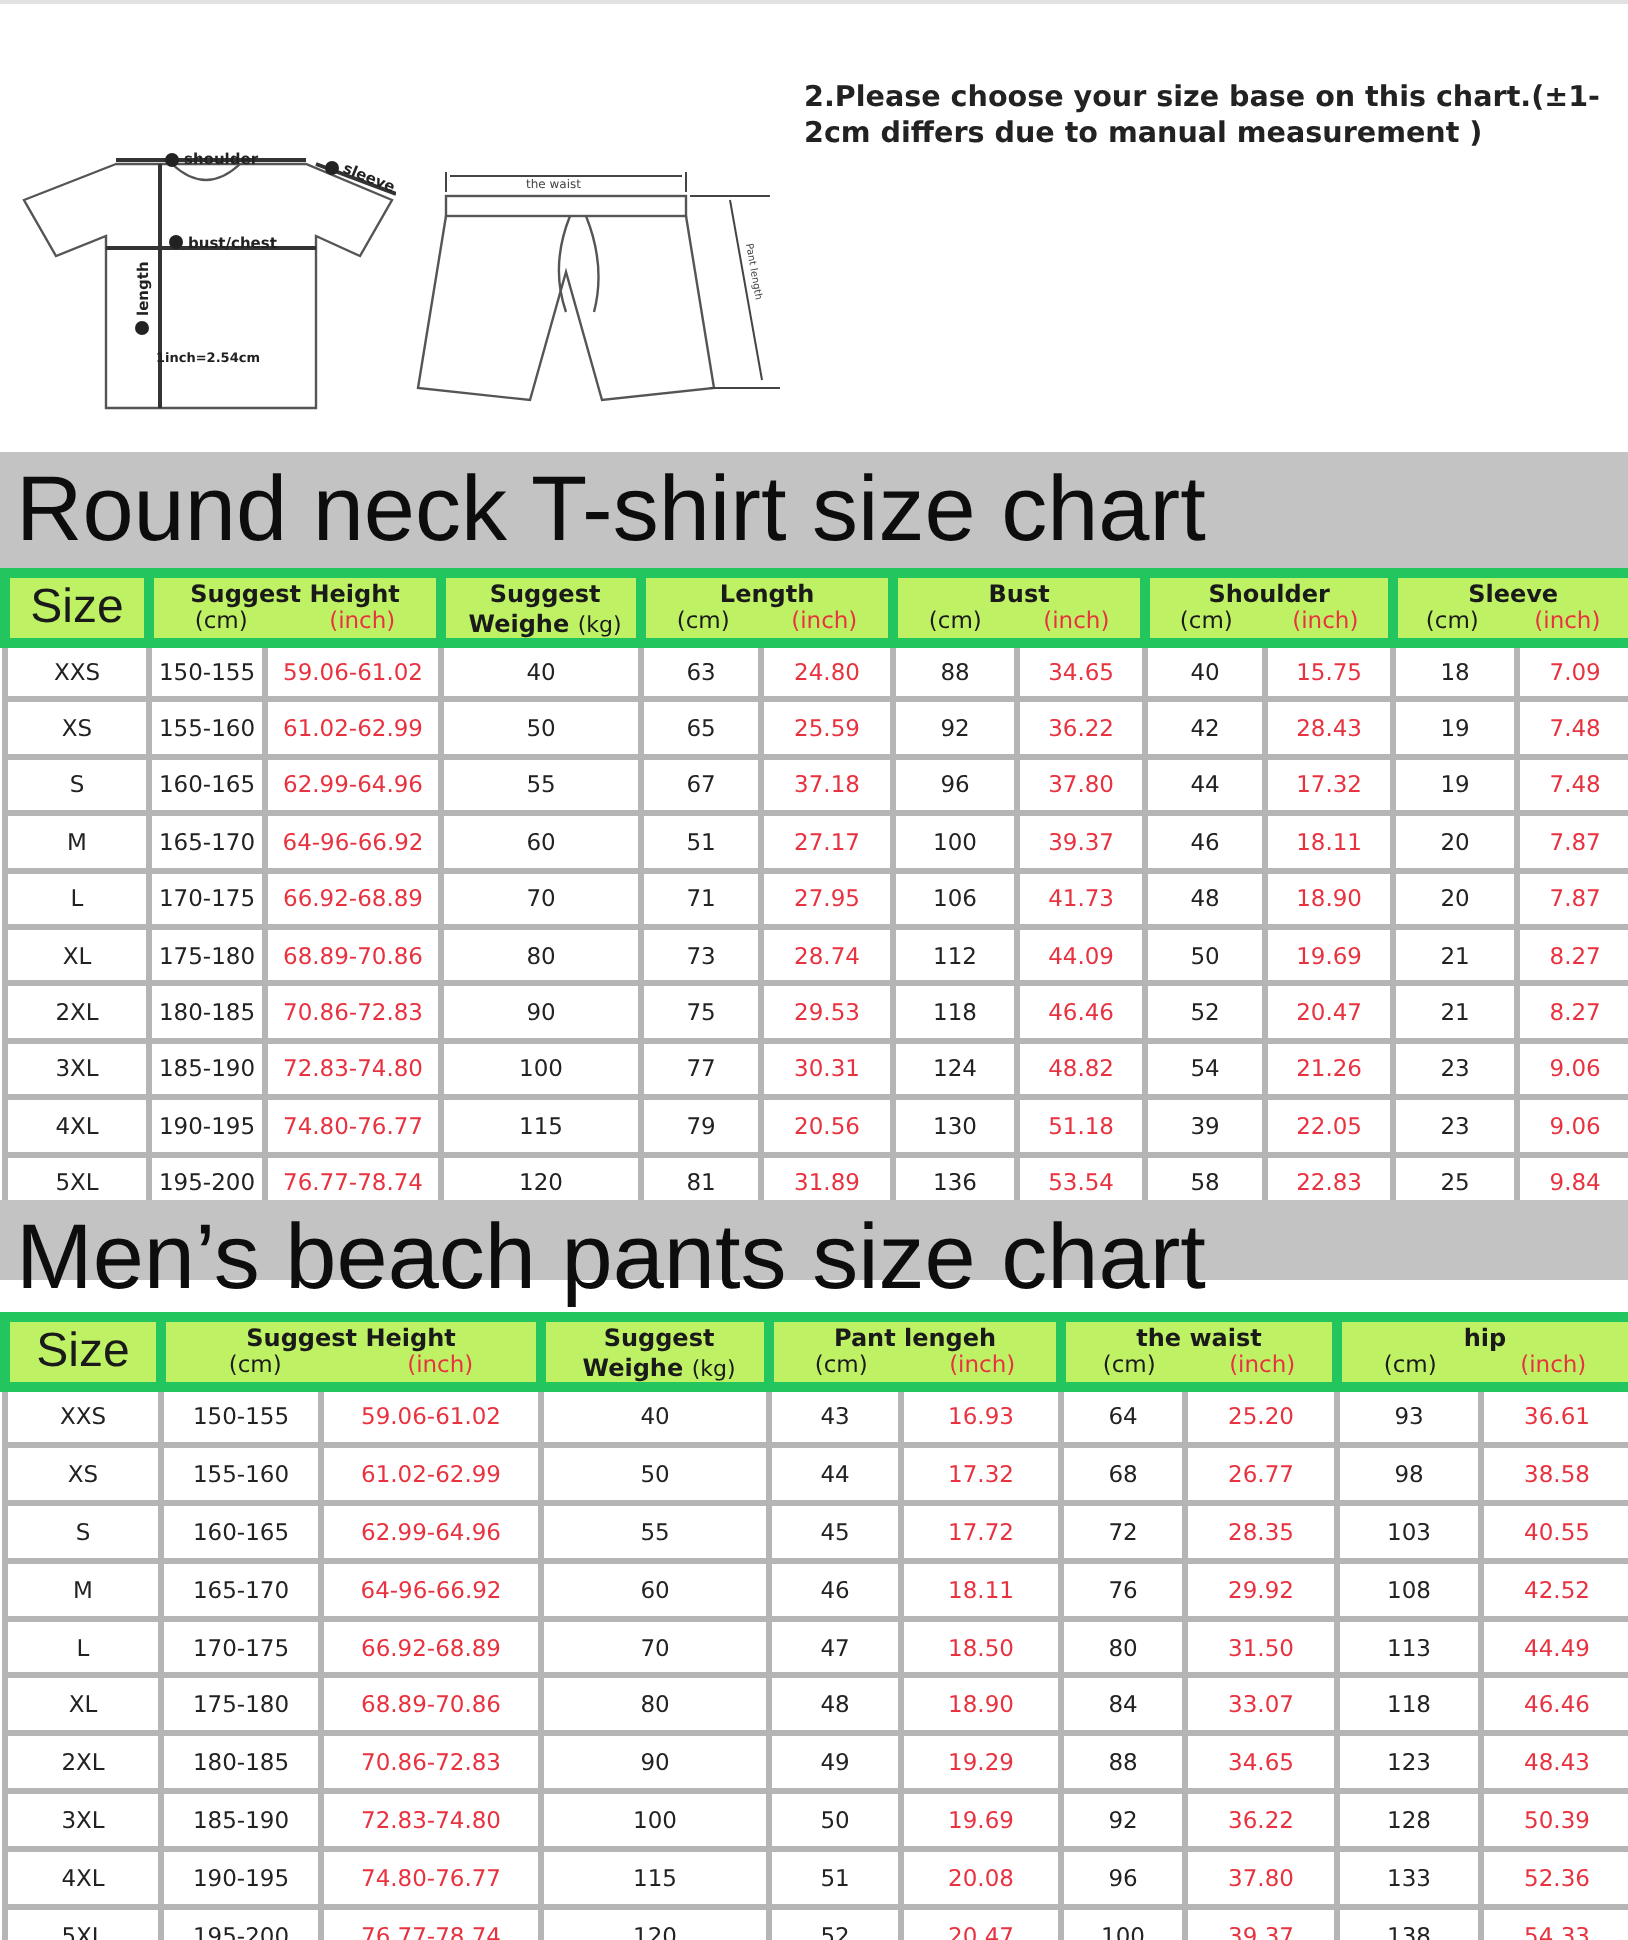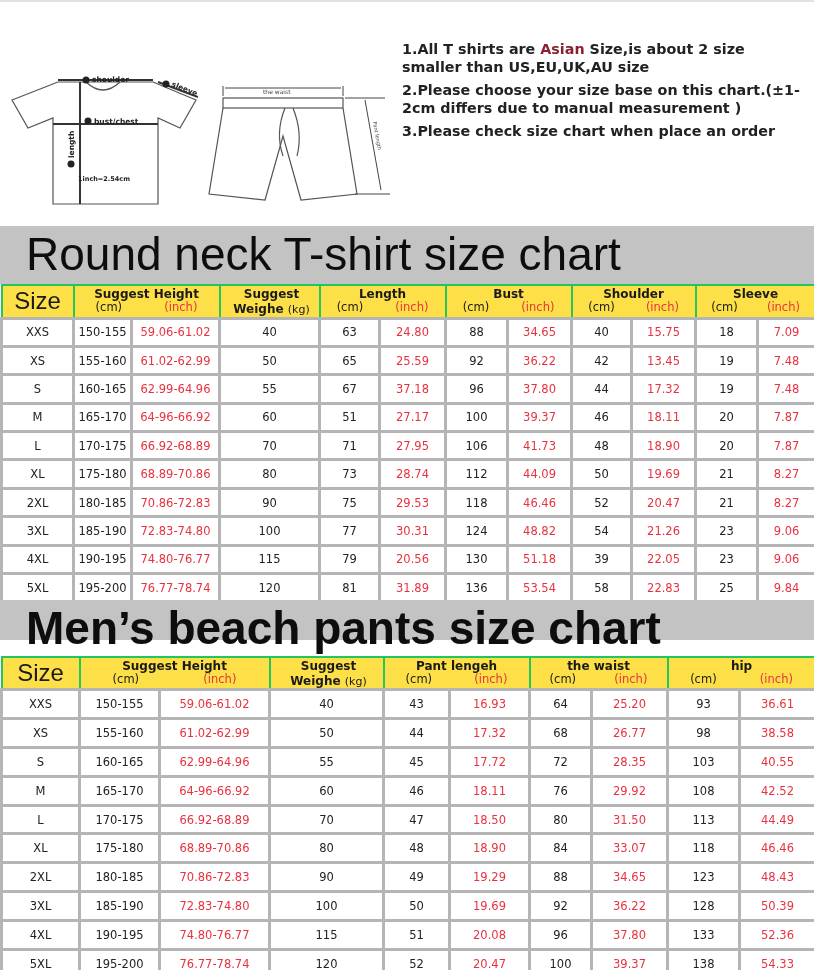--- a/index.html
+++ b/index.html
@@ -9,29 +9,29 @@
 
   
   .diagram { position:absolute; }
   .attn { position:absolute; left:402px; top:40px; width:400px; font-family:"DejaVu Sans", sans-serif; font-weight:bold; }
   .attn-title { color:#8a2030; font-size:19px; margin-bottom:6px; }
   .attn p { margin:0 0 5px 0; font-size:14.3px; line-height:18px; color:#222; }
   .attn .asian { color:#8a2030; }
 
   .banner { position:absolute; left:0; width:814px; background:#c3c3c3; color:#0d0d0d;
             font-family:"Liberation Sans", sans-serif; font-size:46px; font-weight:normal;
-            line-height:56px; padding-left:26px; box-sizing:border-box; }
+            line-height:56px; padding-left:8px; box-sizing:border-box; }
   .banner.b1 { top:226px; height:58px; }
-  .banner.b2 { top:600px; height:40px;font-weight:bold; }
+  .banner.b2 { top:600px; height:40px; }
 
   table { position:absolute; left:0; width:814px; border-collapse:collapse; table-layout:fixed;
           font-family:"DejaVu Sans", sans-serif; }
   td { border:3px solid #b5b5b5; text-align:center; font-size:11.5px; padding:0; color:#222; }
   td.red { color:#e8323f; }
-  th { border:2px solid #22c55e; padding:0; font-weight:bold; font-size:12px; background:#fde047; vertical-align:top; }
+  th { border:5px solid #22c55e; padding:0; font-weight:bold; font-size:12px; background:#bef264; vertical-align:top; }
   th.size { font-family:"Liberation Sans", sans-serif; font-weight:normal; font-size:24px; vertical-align:middle; }
   .h-main { display:block; font-weight:bold; font-size:12px; line-height:13px; padding-top:2px; }
   .h-units { display:flex; justify-content:space-around; font-weight:normal; font-size:11.5px; line-height:13px; }
   .h-units .in { color:#e8323f; }
   .h-left { text-align:left; padding-left:4px; }
   .h-left .h-main { text-align:center; }
 
   #t1 { top:284px; }
   #t1 tr.head { height:33px; }
   #t1 tr.row { height:28.4px; }
@@ -83,23 +83,21 @@
     <line x1="160" y1="22" x2="176" y2="112"></line>
     <line x1="150" y1="116" x2="185" y2="116"></line>
   </g>
   <g font-family="DejaVu Sans, sans-serif" font-size="6" fill="#444">
     <text x="58" y="16">the waist</text>
     <text x="168" y="44" transform="rotate(80 168 44)" font-size="5">Pant length</text>
   </g>
 </svg>
 
 <div class="attn">
-  <p><span>1.All T shirts are </span><span class="asian">Asian</span><span> Size,is about 2 size smaller than US,EU,UK,AU size</span></p>
   <p>2.Please choose your size base on this chart.(±1-2cm differs due to manual measurement )</p>
-  <p>3.Please check size chart when place an order</p>
 </div>
 
 <div class="banner b1">Round neck  T-shirt size chart</div>
 
 <table id="t1">
   <colgroup>
     <col style="width:72px">
       <col style="width:58px">
       <col style="width:88px">
       <col style="width:100px">
@@ -174,21 +172,21 @@
       <tr class="row">
         <td>XS</td>
         <td>155-160</td>
         <td class="red">61.02-62.99</td>
         <td>50</td>
         <td>65</td>
         <td class="red">25.59</td>
         <td>92</td>
         <td class="red">36.22</td>
         <td>42</td>
-        <td class="red">13.45</td>
+        <td class="red">28.43</td>
         <td>19</td>
         <td class="red">7.48</td>
       </tr>
       <tr class="row">
         <td>S</td>
         <td>160-165</td>
         <td class="red">62.99-64.96</td>
         <td>55</td>
         <td>67</td>
         <td class="red">37.18</td>

